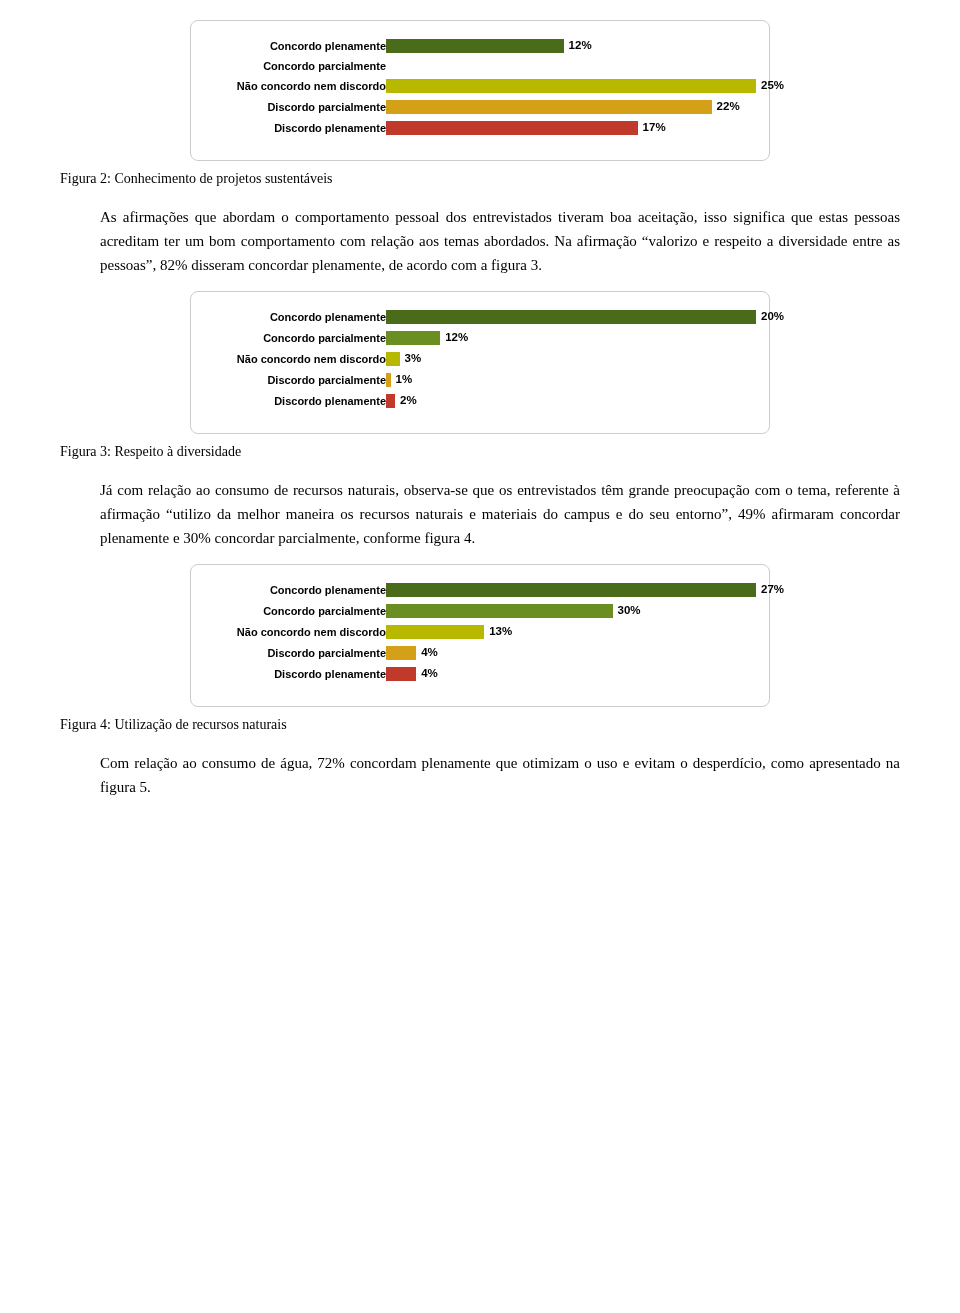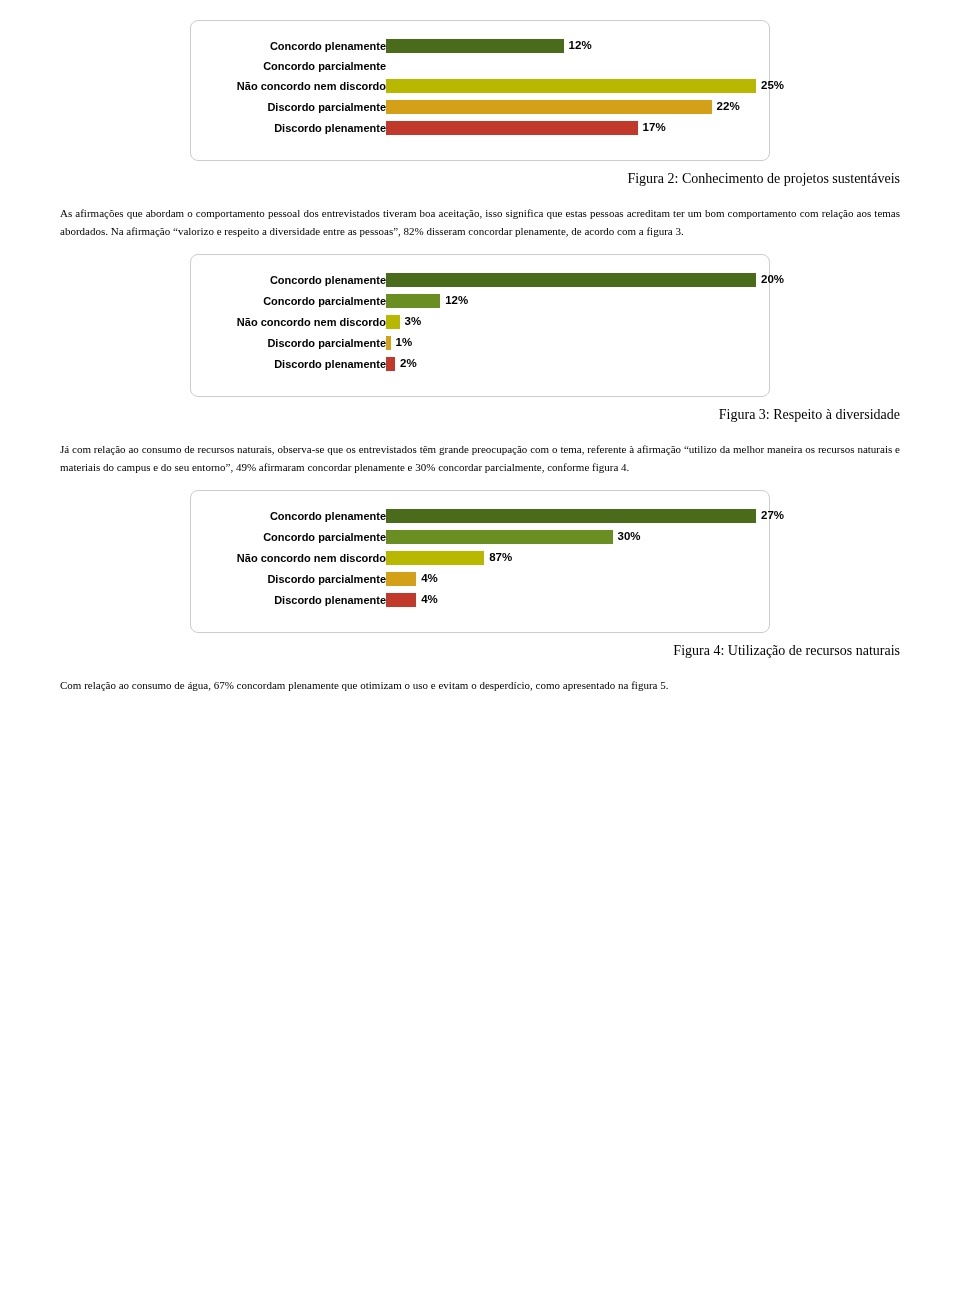--- a/index.html
+++ b/index.html
@@ -48,32 +48,33 @@
     }
 
     .chart-pct {
       font-size: 11.5px;
       font-family: Arial, sans-serif;
       margin-left: 5px;
       font-weight: bold;
     }
 
     .fig-caption {
-      text-align: right;
+      text-align: left;
       font-size: 14px;
       margin-bottom: 18px;
       font-family: "Times New Roman", Times, serif;
     }
 
     .body-text {
       text-align: justify;
-      font-size: 11px;
+      font-size: 15px;
       line-height: 1.6;
       margin-bottom: 14px;
       font-family: "Times New Roman", Times, serif;
+      margin-left: 40px;
     }
 
     
     
   </style>
 </head>
 <body>
 
 <div style="margin-bottom: 18px;">
   <div class="chart-container" id="chart2">
@@ -170,34 +171,34 @@
         <div class="chart-label">Concordo parcialmente</div>
         <div class="chart-bar-area">
           <div class="chart-bar" style="width: 226.531px; background-color: rgb(107, 142, 35);"></div>
           <span class="chart-pct">30%</span>
         </div>
       </div>
       <div class="chart-row">
         <div class="chart-label">Não concordo nem discordo</div>
         <div class="chart-bar-area">
           <div class="chart-bar" style="width: 98.1633px; background-color: rgb(184, 184, 0);"></div>
-          <span class="chart-pct">87%</span>
+          <span class="chart-pct">13%</span>
         </div>
       </div>
       <div class="chart-row">
         <div class="chart-label">Discordo parcialmente</div>
         <div class="chart-bar-area">
           <div class="chart-bar" style="width: 30.2041px; background-color: rgb(212, 160, 23);"></div>
           <span class="chart-pct">4%</span>
         </div>
       </div>
       <div class="chart-row">
         <div class="chart-label">Discordo plenamente</div>
         <div class="chart-bar-area">
           <div class="chart-bar" style="width: 30.2041px; background-color: rgb(192, 57, 43);"></div>
           <span class="chart-pct">4%</span>
         </div>
       </div>
     </div>
   <p class="fig-caption">Figura 4: Utilização de recursos naturais</p>
 </div>
 
-<p class="body-text">Com relação ao consumo de água, 67% concordam plenamente que otimizam o uso e evitam o desperdício, como apresentado na figura 5.</p>
+<p class="body-text">Com relação ao consumo de água, 72% concordam plenamente que otimizam o uso e evitam o desperdício, como apresentado na figura 5.</p>
 
 </body></html>

